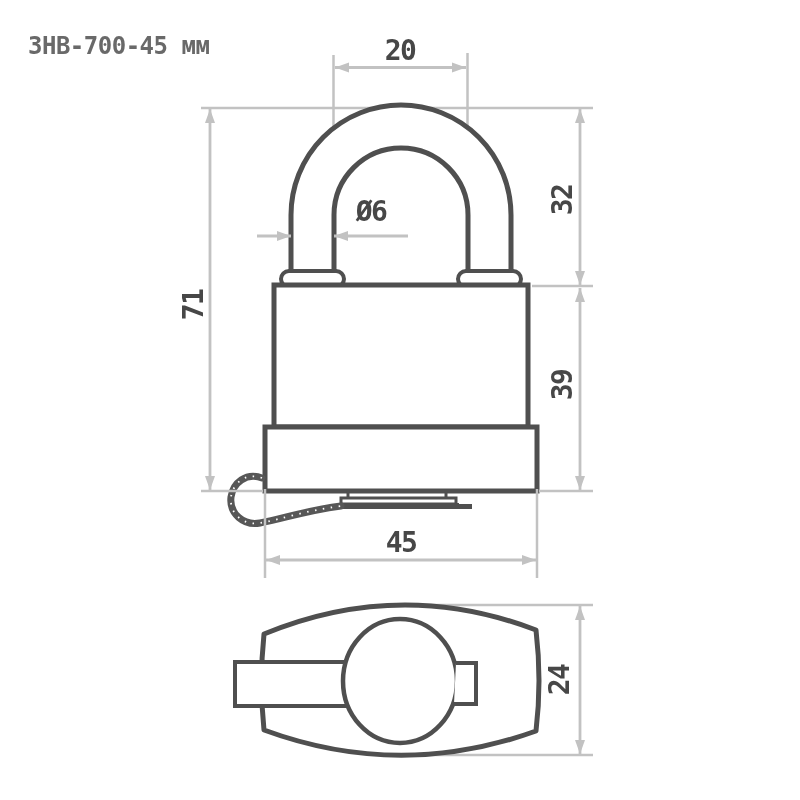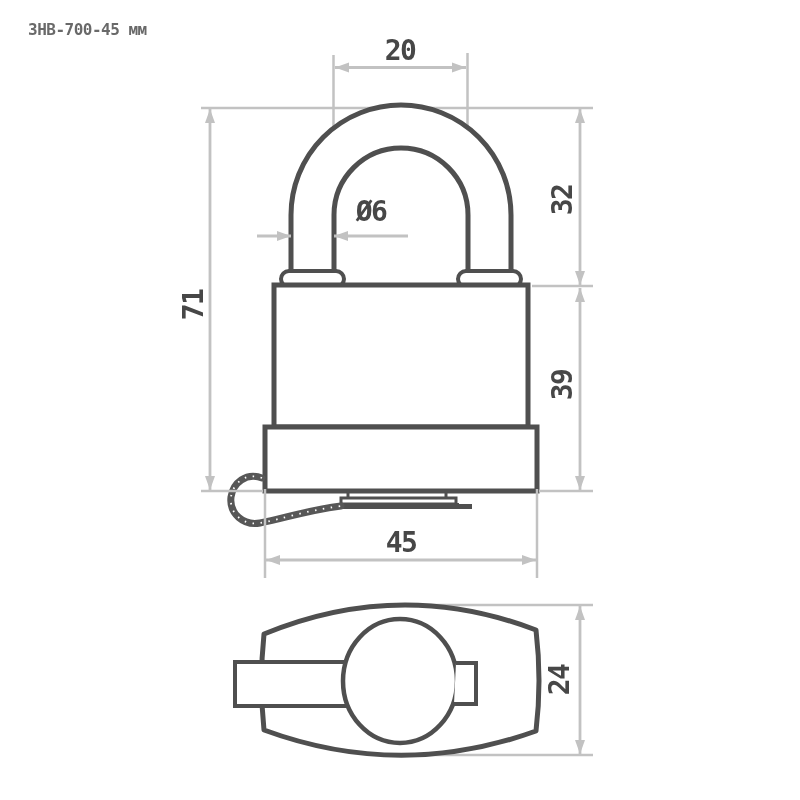--- a/index.html
+++ b/index.html
@@ -1,19 +1,19 @@
 <!DOCTYPE html>
 <html><head>
 <meta charset="utf-8">
 <style>
   html,body{margin:0;padding:0;background:#ffffff;}
   #canvas{position:relative;width:800px;height:800px;background:#fff;overflow:hidden;
           font-family:"DejaVu Sans Mono",monospace;}
   #drawing-svg{position:absolute;left:0;top:0;}
-  .title{position:absolute;left:28px;top:20px;font-size:16px;font-weight:bold;
+  .title{position:absolute;left:28px;top:32px;font-size:24px;font-weight:bold;
          color:#696969;letter-spacing:-0.5px;white-space:pre;}
   .dim-text{font-size:28px;font-weight:bold;fill:#474747;letter-spacing:-1.5px;}
   .draw{stroke:#4f4f4f;fill:none;}
   .draw-f{stroke:#4f4f4f;fill:#ffffff;}
   .dim{stroke:#c2c2c2;stroke-width:2.8;fill:none;}
   .ext{stroke:#c2c2c2;stroke-width:2.5;fill:none;}
   .arrow{fill:#c2c2c2;stroke:none;}
 </style>
 </head>
 <body>

